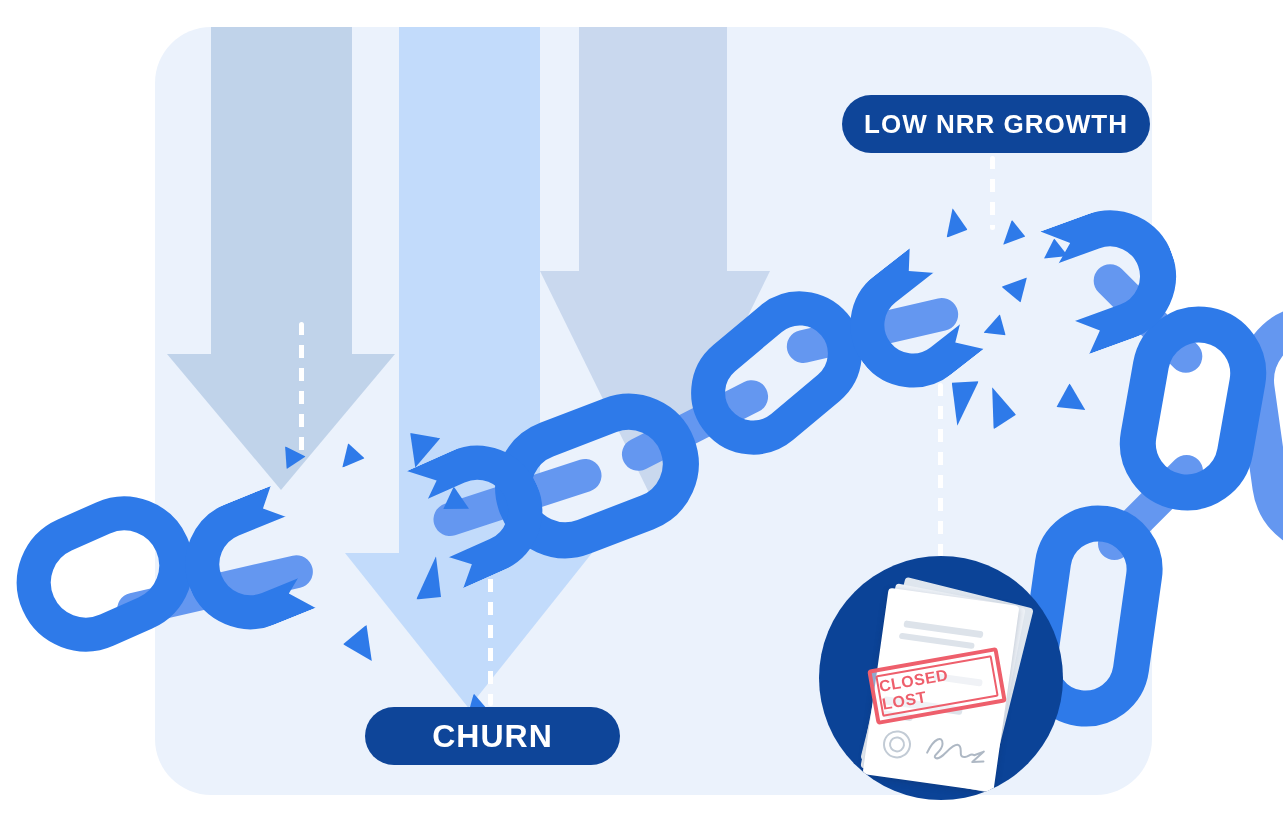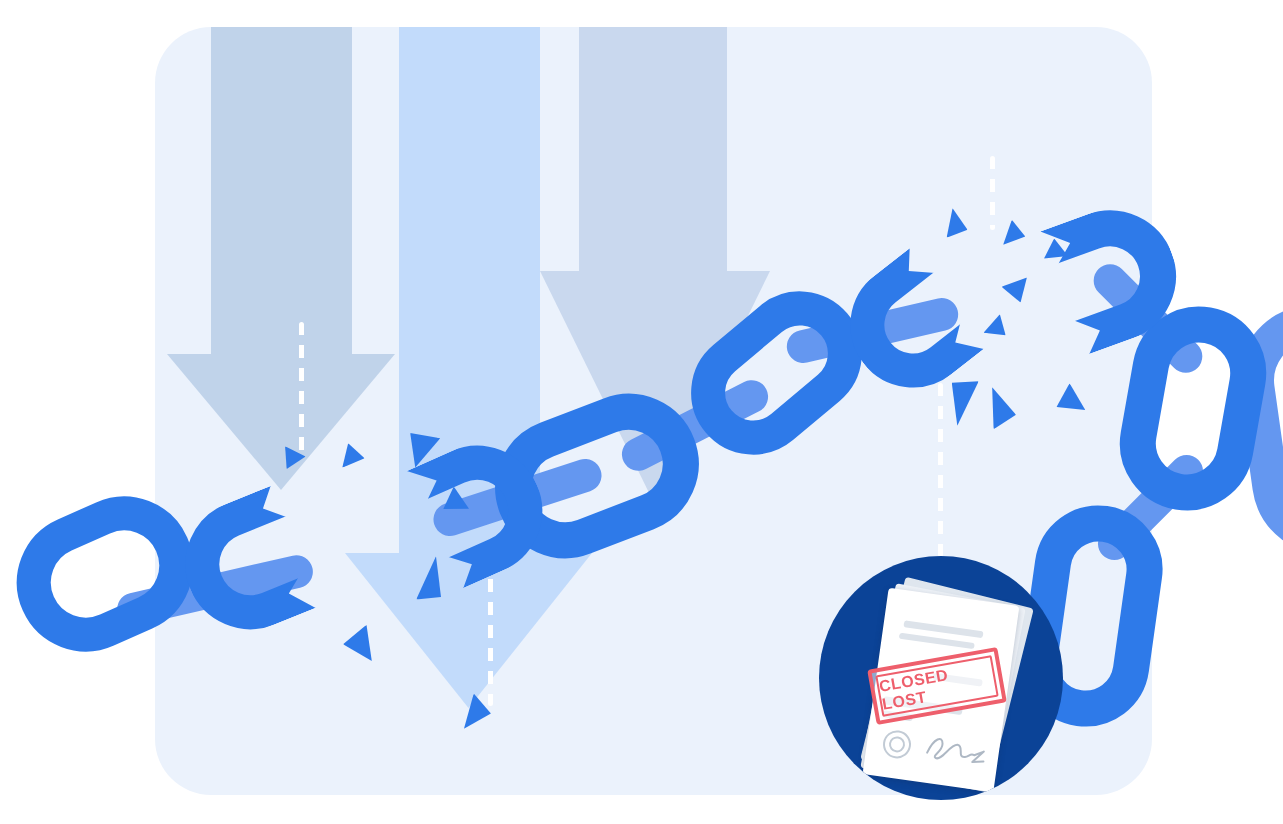--- a/index.html
+++ b/index.html
@@ -108,20 +108,26 @@
     <div class="shard tri-b" style="left:944px;top:208px;width:22px;height:28px;transform:rotate(-10deg)"></div>
     <div class="shard tri-a" style="left:1004px;top:223px;width:20px;height:26px;transform:rotate(30deg)"></div>
     <div class="shard tri-c" style="left:1042px;top:241px;width:22px;height:22px;transform:rotate(60deg)"></div>
     <div class="shard tri-a" style="left:1006px;top:277px;width:26px;height:24px;transform:rotate(-35deg)"></div>
     <div class="shard tri-b" style="left:986px;top:314px;width:22px;height:22px;transform:rotate(15deg)"></div>
     <div class="shard tri-c" style="left:948px;top:378px;width:26px;height:48px;transform:rotate(12deg)"></div>
     <div class="shard tri-b" style="left:986px;top:386px;width:26px;height:40px;transform:rotate(-20deg)"></div>
     <div class="shard tri-a" style="left:1056px;top:390px;width:30px;height:26px;transform:rotate(45deg)"></div>
   </div>
 
+  <div class="pill" style="left:842px;top:95px;width:308px;height:58px;font-size:26px">
+    <span>LOW NRR GROWTH</span>
+  </div>
+  <div class="pill" style="left:365px;top:707px;width:255px;height:58px;font-size:32px">
+    <span>CHURN</span>
+  </div>
 
   <div class="circle">
 
     <div class="page" style="left:62px;top:34px;background:#dfe6ee;transform:rotate(14deg)"></div>
     <div class="page" style="left:58px;top:38px;background:#eef2f7;transform:rotate(11deg)"></div>
 
     <div class="page main" style="left:56px;top:40px;transform:rotate(8deg)">
       <div class="pline" style="left:20px;top:30px;width:80px;height:7px"></div>
       <div class="pline" style="left:17px;top:43px;width:76px;height:6px"></div>
       <div class="pline" style="left:56px;top:78px;width:50px;height:7px"></div>

